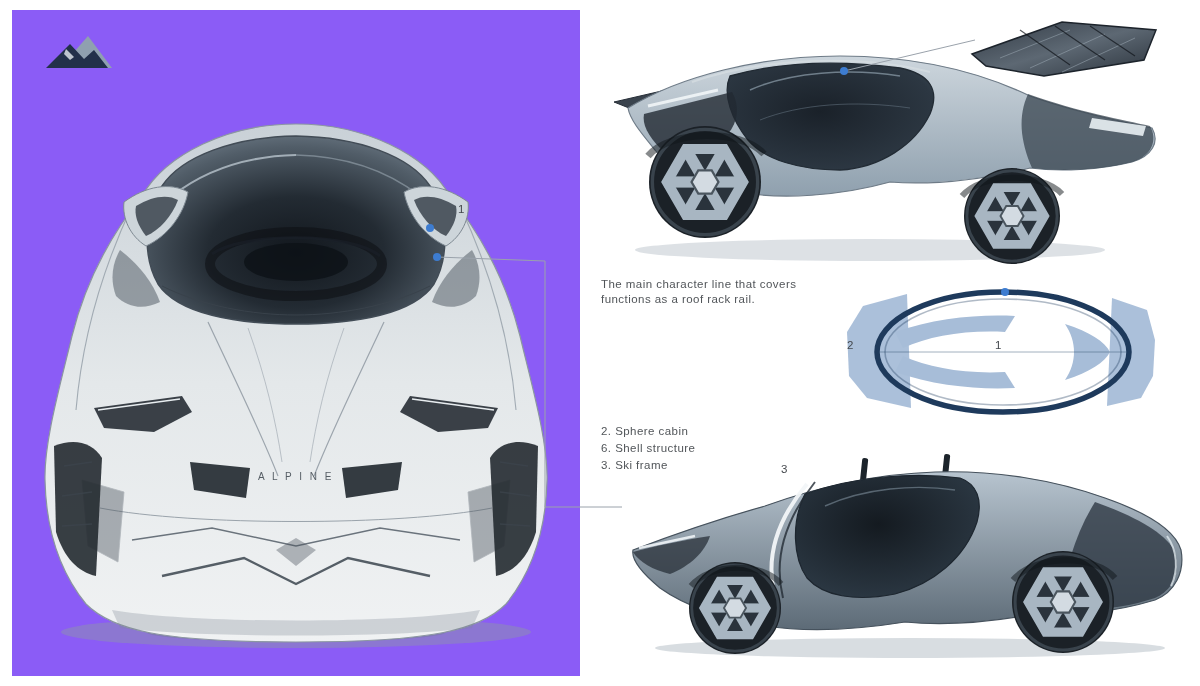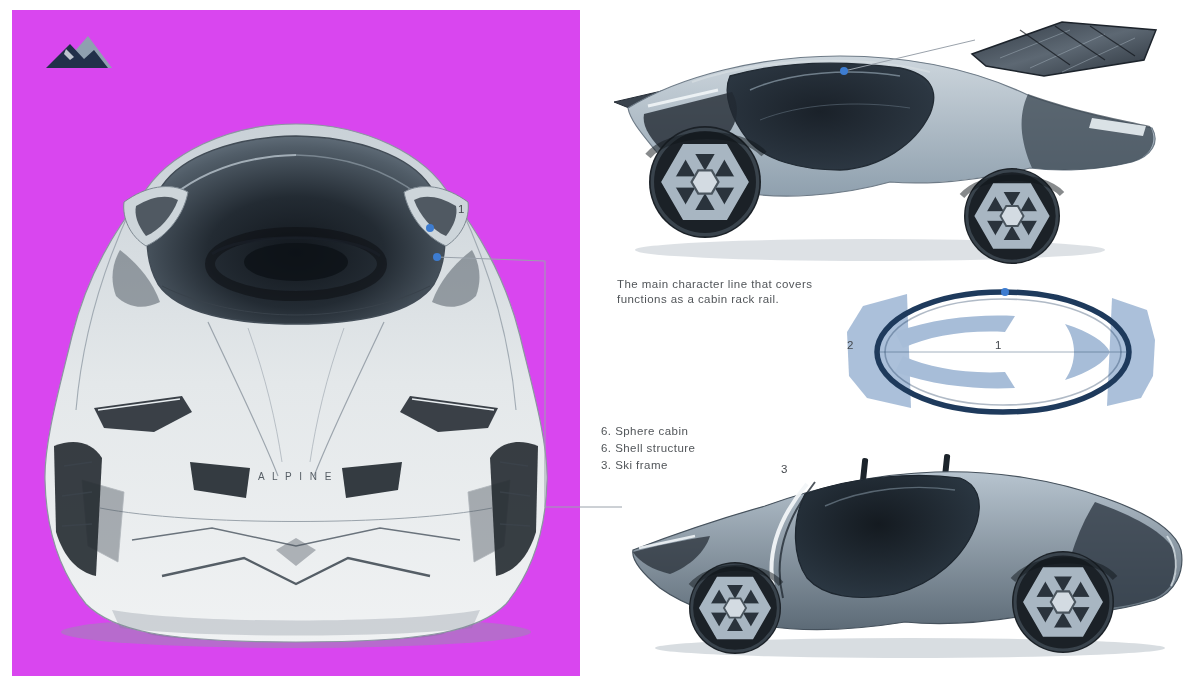--- a/index.html
+++ b/index.html
@@ -2,32 +2,32 @@
 <html><head>
 <meta charset="utf-8">
 <style>
   html,body{margin:0;padding:0;background:#ffffff;}
   .board{
     position:relative;width:1200px;height:686px;background:#ffffff;
     font-family:"Liberation Sans", sans-serif;overflow:hidden;
   }
   .left-panel{
     position:absolute;left:12px;top:10px;width:568px;height:666px;
-    background:#d946ef;
+    background:#8b5cf6;
   }
   .logo{position:absolute;left:26px;top:16px;width:92px;height:50px;}
   .sketch{position:absolute;display:block;}
   .front-sketch{left:0;top:0;width:568px;height:666px;}
   .side-sketch{left:600px;top:10px;width:600px;height:265px;}
   .rear-sketch{left:615px;top:450px;width:585px;height:215px;}
   .topview{left:815px;top:280px;width:345px;height:150px;}
   .overlay{position:absolute;left:0;top:0;width:1200px;height:686px;pointer-events:none;z-index:20;}
   .annotation{
     position:absolute;left:601px;top:277px;width:260px;
-    font-size:11.5px;line-height:15px;letter-spacing:.45px;color:#515559;z-index:15;margin-left:16px;
+    font-size:11.5px;line-height:15px;letter-spacing:.45px;color:#515559;z-index:15;
   }
   .legend{
     position:absolute;left:601px;top:423px;width:220px;
     font-size:11.5px;line-height:17px;letter-spacing:.45px;color:#515559;z-index:15;
   }
   .label{
     position:absolute;font-size:11.5px;color:#44484d;letter-spacing:.5px;z-index:25;
   }
   .lbl-1-front{left:458px;top:203px;}
   .lbl-2-top{left:847px;top:339px;}
@@ -244,25 +244,25 @@
 
     <use href="#hexwheel-b" transform="translate(120,158) scale(0.92)"></use>
     <use href="#hexwheel-b" transform="translate(448,152) scale(1.02)"></use>
 
     <path d="M 76 136 C 96 112 148 112 166 134" fill="none" stroke="#10151a" stroke-width="6" opacity="0.5"></path>
     <path d="M 398 130 C 420 104 480 104 500 128" fill="none" stroke="#10151a" stroke-width="6" opacity="0.5"></path>
   </svg>
 
   <div class="annotation">
     <div>The main character line that covers</div>
-    <div>functions as a cabin rack rail.</div>
+    <div>functions as a roof rack rail.</div>
   </div>
 
   <div class="legend">
-    <div>6. Sphere cabin</div>
+    <div>2. Sphere cabin</div>
     <div>6. Shell structure</div>
     <div>3. Ski frame</div>
   </div>
 
   <div class="label lbl-1-front">1</div>
   <div class="label lbl-2-top">2</div>
   <div class="label lbl-1-top">1</div>
   <div class="label lbl-3-rear">3</div>
 
   <svg class="overlay" viewBox="0 0 1200 686">

